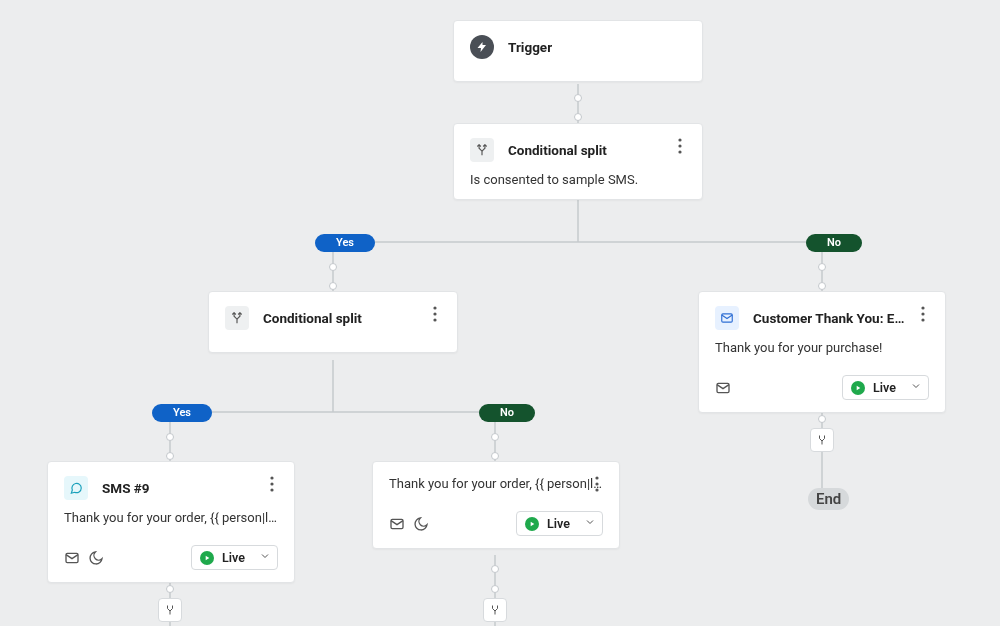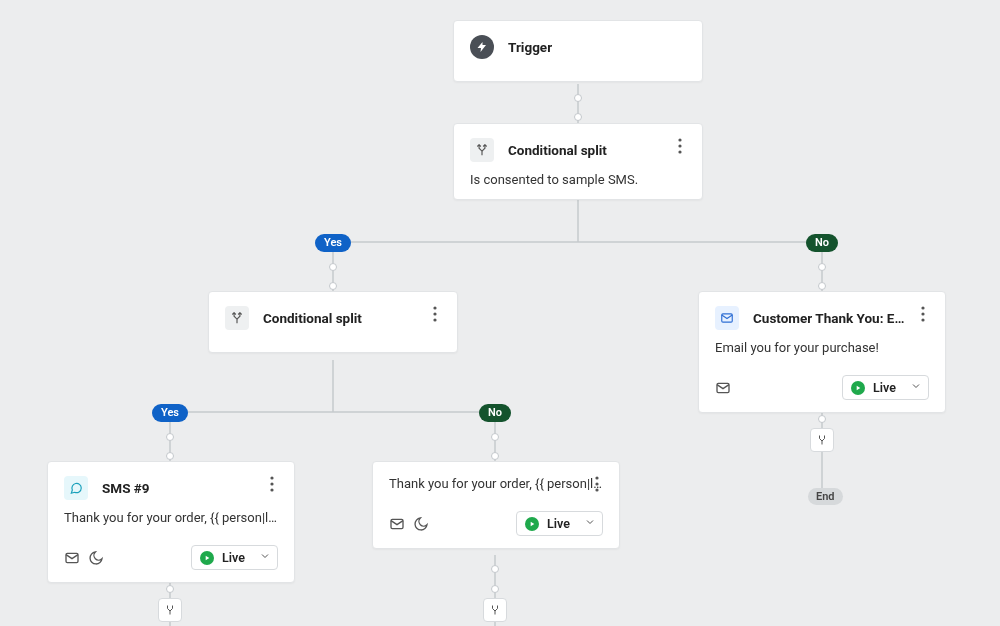--- a/index.html
+++ b/index.html
@@ -15,25 +15,25 @@
 .ic-trigger{background:#4a4f56;border-radius:50%}
 .ic-split{background:#eef0f1}
 .ic-email{background:#e7f1ff}
 .ic-sms{background:#e6f7fb}
 .row{display:flex;align-items:center;justify-content:space-between;margin-top:20px}
 .row-l{display:flex;align-items:center;gap:8px}
 .mini{width:16px;height:16px;display:inline-flex;align-items:center;justify-content:center;color:#444}
 .status{display:inline-flex;align-items:center;gap:8px;border:1px solid #d7dadd;border-radius:4px;font-size:12.5px;font-weight:600;padding:4px 6px 4px 8px}
 .status .dot{width:14px;height:14px;border-radius:50%;background:#1fa94c;display:inline-flex;align-items:center;justify-content:center}
 .status .chev{margin-left:6px;color:#555}
-.pill{position:absolute;font-size:11px;font-weight:600;color:#fff;border-radius:999px;padding:2px 9px;line-height:14px}
+.pill{position:absolute;font-size:11px;font-weight:600;color:#fff;border-radius:999px;padding:2px 21px;line-height:14px}
 .pill-yes{background:#0f62c7}
 .pill-no{background:#14532d}
 .dot-port{position:absolute;width:8px;height:8px;border:1px solid #c4c8cc;background:#fff;border-radius:50%}
-.end{position:absolute;background:#d6d9db;color:#444;font-size:11px;font-weight:600;padding:2px 8px;border-radius:999px}
+.end{position:absolute;background:#d6d9db;color:#444;font-size:15px;font-weight:600;padding:2px 8px;border-radius:999px}
 .diamond{position:absolute;width:24px;height:24px;background:#fff;border:1px solid #d7dadd;border-radius:4px;display:flex;align-items:center;justify-content:center}
 </style>
 </head>
 <body>
 
 <div class="canvas">
 
 <svg class="wires">
   <g stroke="#c6cacd" stroke-width="1.5" fill="none">
     <line x1="578" y1="84" x2="578" y2="123"></line>
@@ -138,21 +138,21 @@
   </div>
   <div class="hdr">
     <span class="ic ic-email">
       <svg width="14" height="14" viewBox="0 0 24 24" fill="none" stroke="#2f6fd4" stroke-width="2">
             <rect x="3" y="5" width="18" height="14" rx="2"></rect>
             <path d="m3 7 9 6 9-6"></path>
           </svg>
     </span>
     <span class="title" style="max-width:160px">Customer Thank You: Email...</span>
   </div>
-  <div class="desc">Email you for your purchase!</div>
+  <div class="desc">Thank you for your purchase!</div>
   <div class="row">
     <div class="row-l">
       <span class="mini">
         <svg width="16" height="16" viewBox="0 0 24 24" fill="none" stroke="#555" stroke-width="2">
               <rect x="3" y="5" width="18" height="14" rx="2"></rect>
               <path d="m3 7 9 6 9-6"></path>
             </svg>
       </span>
     </div>
     <div class="status">

